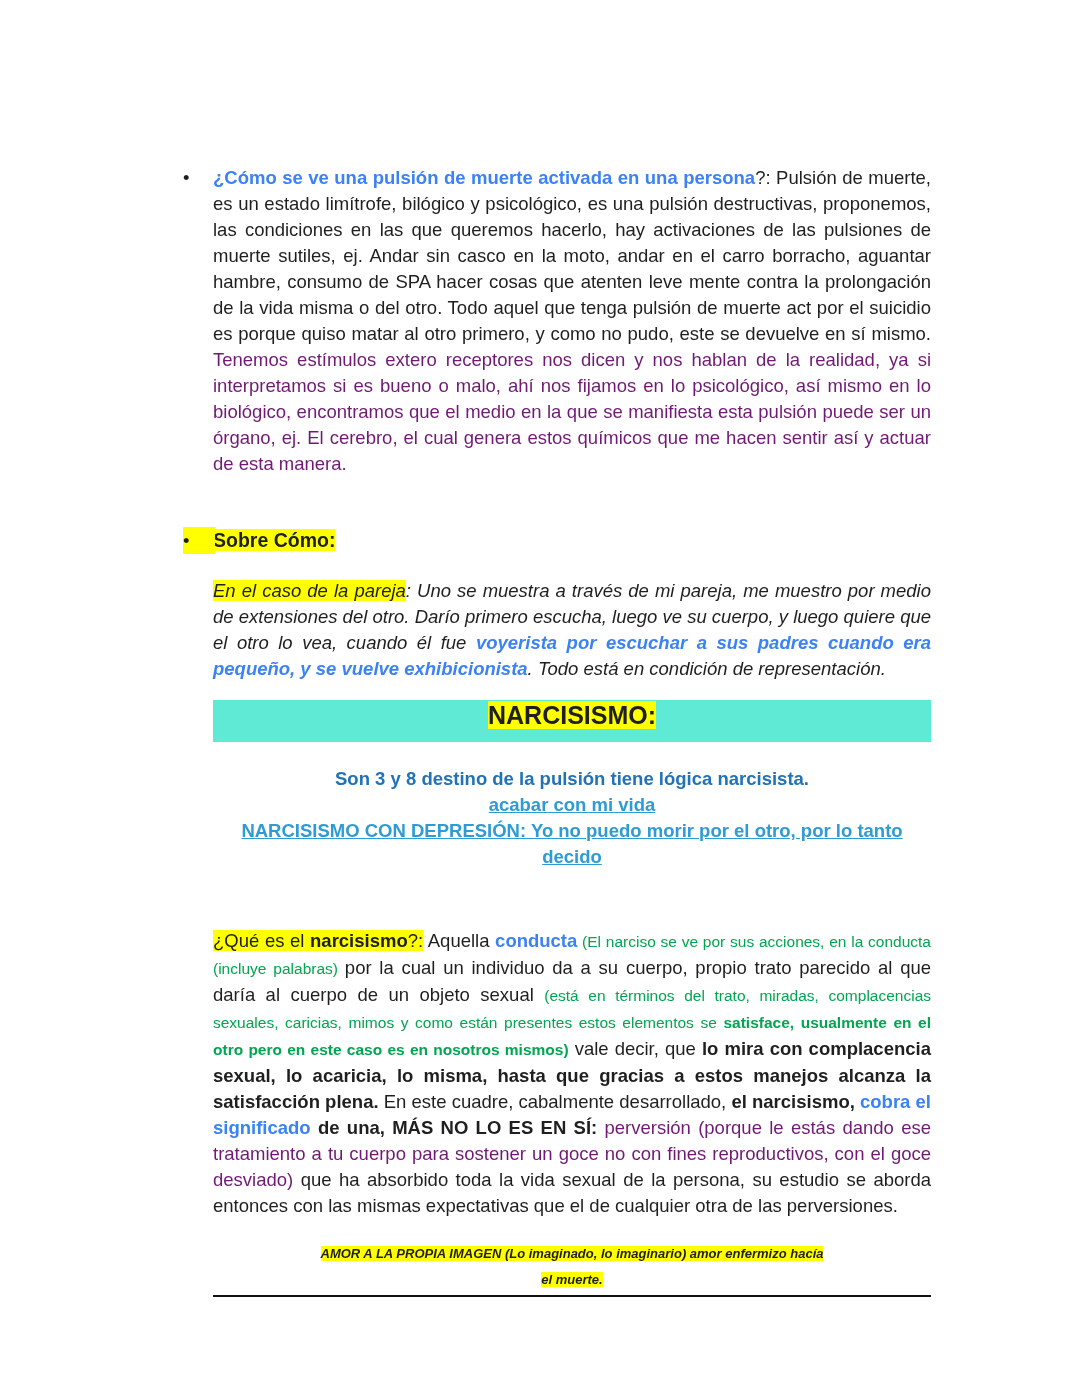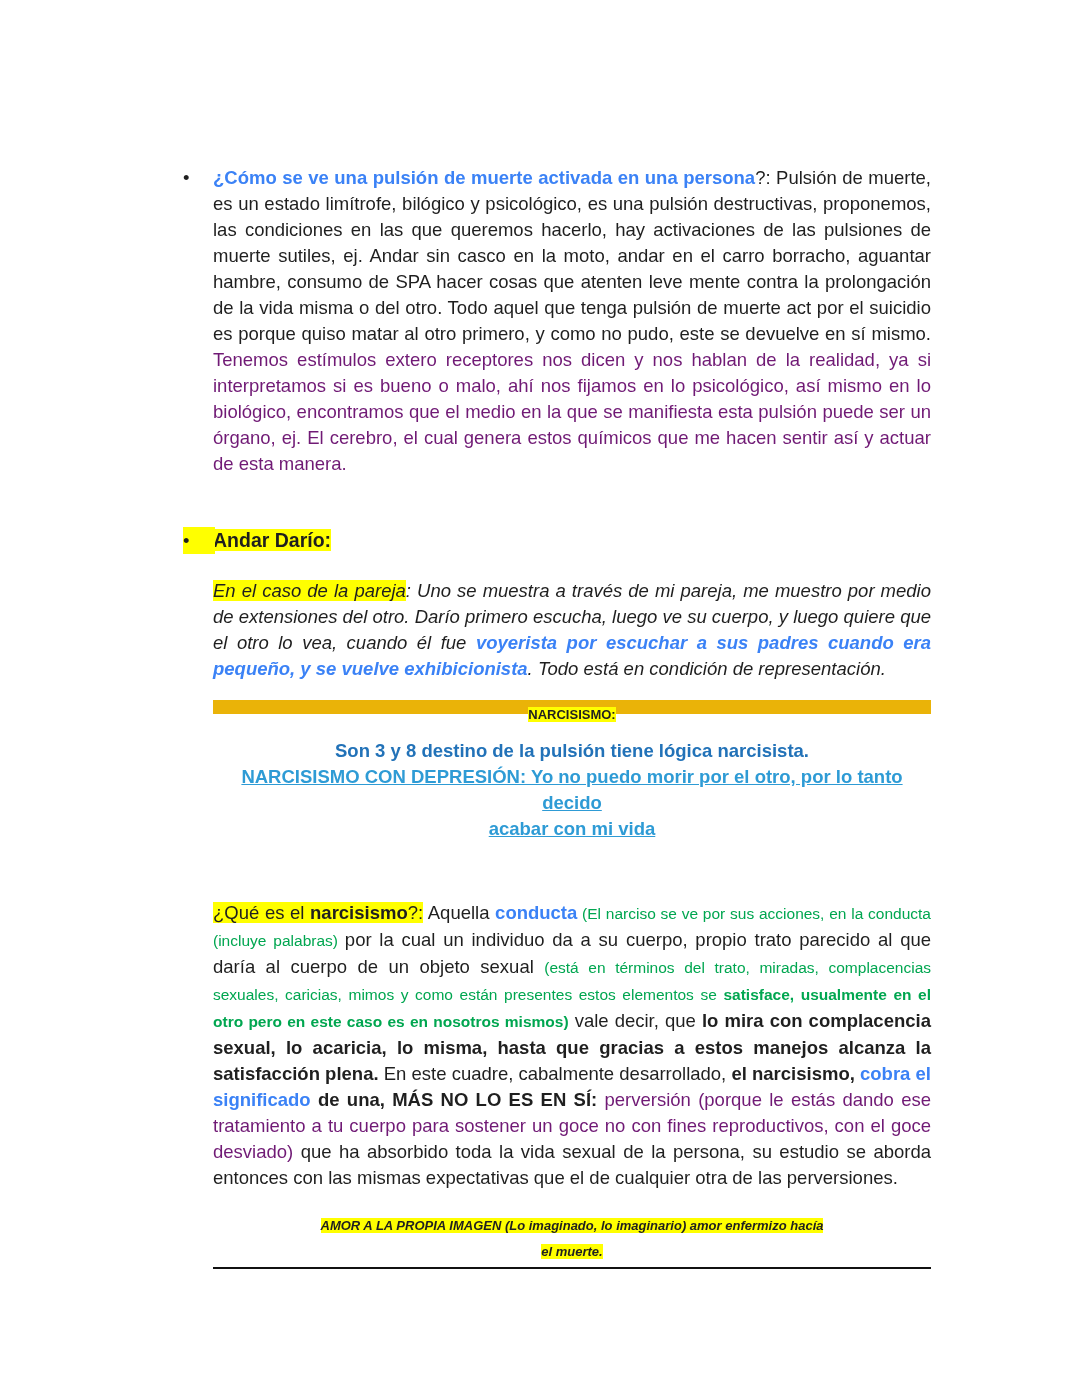--- a/index.html
+++ b/index.html
@@ -35,25 +35,25 @@
   .b  { font-weight:bold; }
   .red-b   { color:#3b82f6; font-weight:bold; }
   .green-b { color:#701a75; font-weight:normal; }
   .green-sm   { color:#00A650; font-size:15.5px; }
   .green-sm-b { color:#00A650; font-size:15.5px; font-weight:bold; }
   .hl { background:#FFFF00; }
   .sobre { margin-top:50px; font-size:19.5px; line-height:27px; }
   .pareja { margin-top:24px;font-style:italic; }
   .orange-bar {
     margin-top:18px;
-    background:#eab308;
+    background:#5eead4;
     text-align:center;
-    height:14px;
+    height:42px;
     line-height:30px;
-    font-size:13px;
+    font-size:25px;
   }
   .blue1 {
     margin-top:24px;
     color:#2272B8;
     font-weight:bold;
     text-align:center;
     font-size:18.5px;
     line-height:26px;
   }
   .blue2 {
@@ -86,36 +86,36 @@
 <div class="page">
   <div class="doc">
 
     <div class="para bullet-item">
       <span class="bullet">•</span>
       <span class="red-b">¿Cómo se ve una pulsión de muerte activada en una persona</span><span>?: Pulsión de muerte, es un estado limítrofe, bilógico y psicológico, es una pulsión destructivas, proponemos, las condiciones en las que queremos hacerlo, hay activaciones de las pulsiones de muerte sutiles, ej. Andar sin casco en la moto, andar en el carro borracho, aguantar hambre, consumo de SPA hacer cosas que atenten leve mente contra la prolongación de la vida misma o del otro. Todo aquel que tenga pulsión de muerte act por el suicidio es porque quiso matar al otro primero, y como no pudo, este se devuelve en sí mismo. </span><span class="green-b">Tenemos estímulos extero receptores nos dicen y nos hablan de la realidad, ya si interpretamos si es bueno o malo, ahí nos fijamos en lo psicológico, así mismo en lo biológico, encontramos que el medio en la que se manifiesta esta pulsión puede ser un órgano, ej. El cerebro, el cual genera estos químicos que me hacen sentir así y actuar de esta manera.</span>
     </div>
 
     <div class="para bullet-item sobre">
       <span class="bullet hl-bullet">•</span>
-      <span class="hl b">Andar Darío:</span>
+      <span class="hl b">Sobre Cómo:</span>
     </div>
 
     <div class="para pareja">
       <span class="hl">En el caso de la pareja</span><span>: Uno se muestra a través de mi pareja, me muestro por medio de extensiones del otro. Darío primero escucha, luego ve su cuerpo, y luego quiere que el otro lo vea, cuando él fue </span><span class="red-b">voyerista por escuchar a sus padres cuando era pequeño, y se vuelve exhibicionista</span><span>. Todo está en condición de representación.</span>
     </div>
 
     <div class="orange-bar">
       <span class="hl b">NARCISISMO:</span>
     </div>
 
     <div class="blue1">Son 3 y 8 destino de la pulsión tiene lógica narcisista.</div>
 
     <div class="blue2">
+      <div><span class="u">acabar con mi vida</span></div>
       <div><span class="u">NARCISISMO CON DEPRESIÓN: Yo no puedo morir por el otro,  por lo tanto decido</span></div>
-      <div><span class="u">acabar con mi vida</span></div>
     </div>
 
     <div class="para que-es">
       <span class="hl">¿Qué es el </span><span class="hl b">narcisismo</span><span class="hl">?:</span><span> Aquella </span><span class="red-b">conducta</span><span class="green-sm"> (El narciso se ve por sus acciones, en la conducta (incluye palabras) </span><span>por la cual un individuo da a su cuerpo, propio trato parecido al que daría al cuerpo de un objeto sexual </span><span class="green-sm">(está en términos del trato, miradas, complacencias sexuales, caricias, mimos y como están presentes estos elementos se </span><span class="green-sm-b">satisface, usualmente en el otro pero en este caso es en nosotros mismos)</span><span> vale decir, que </span><span class="b">lo mira con complacencia sexual, lo acaricia, lo misma, hasta que gracias a estos manejos alcanza la satisfacción plena.</span><span> En este cuadre, cabalmente desarrollado, </span><span class="b">el narcisismo, </span><span class="red-b">cobra el significado </span><span class="b">de una, MÁS NO LO ES EN SÍ: </span><span class="green-b">perversión (porque le estás dando ese tratamiento a tu cuerpo  para sostener un goce no con fines reproductivos, con el goce desviado)</span><span> que ha absorbido toda la vida sexual de la persona, su estudio se aborda entonces con las mismas expectativas que el de cualquier otra de las perversiones.</span>
     </div>
 
     <div class="amor">
       <div><span class="hl">AMOR A LA PROPIA IMAGEN (Lo imaginado, lo imaginario) amor enfermizo hacía</span></div>
       <div><span class="hl">el muerte.</span></div>
     </div>

